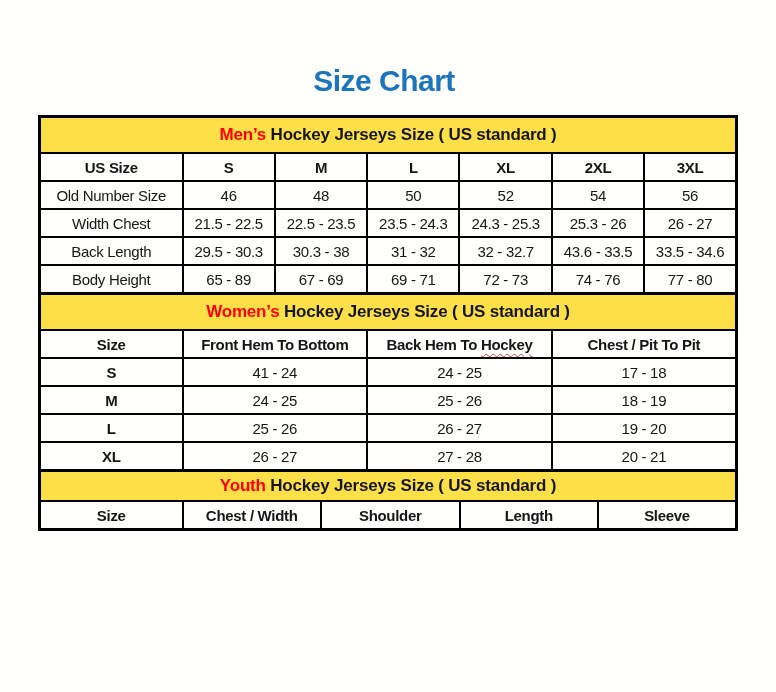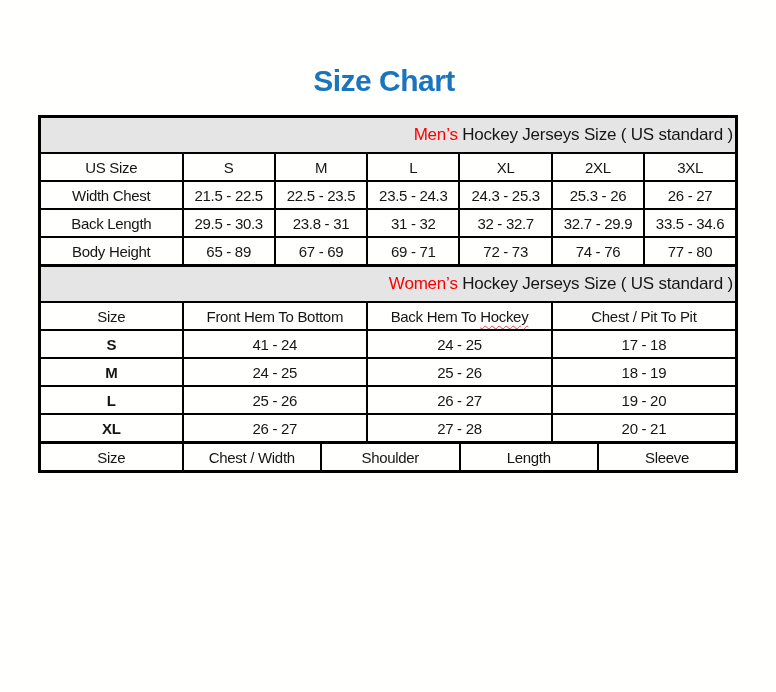--- a/index.html
+++ b/index.html
@@ -41,30 +41,29 @@
     padding: 2px 2px;
     height: 22px;
     font-size: 15px;
     font-weight: normal;
     letter-spacing: -0.3px;
     white-space: nowrap;
     overflow: hidden;
   }
   .label-col { width: 143px; }
   .band-row td {
-    background: #e5e5e5;
+    background: #fde047;
     height: 30px;
     font-size: 17px;
-    font-weight: normal;
+    font-weight: bold;
     letter-spacing: -0.2px;
-    text-align: right;
   }
   .band-row.short td { height: 24px; }
   .band-red { color: #ff0000; }
-  .head-row th { font-weight: normal; }
+  .head-row th { font-weight: bold; }
   td.row-label-bold { font-weight: bold; }
   .misspell {
     text-decoration: underline;
     text-decoration-style: wavy;
     text-decoration-color: #d04543;
     text-decoration-thickness: 1px;
     text-underline-offset: 3px;
   }
 </style>
 </head>
@@ -86,35 +85,44 @@
       <tr class="head-row">
         <th>US Size</th>
         <th>S</th>
         <th>M</th>
         <th>L</th>
         <th>XL</th>
         <th>2XL</th>
         <th>3XL</th>
       </tr>
       <tr>
+        <td>Old Number Size</td>
+        <td>46</td>
+        <td>48</td>
+        <td>50</td>
+        <td>52</td>
+        <td>54</td>
+        <td>56</td>
+      </tr>
+      <tr>
         <td>Width Chest</td>
         <td>21.5 - 22.5</td>
         <td>22.5 - 23.5</td>
         <td>23.5 - 24.3</td>
         <td>24.3 - 25.3</td>
         <td>25.3 - 26</td>
         <td>26 - 27</td>
       </tr>
       <tr>
         <td>Back Length</td>
         <td>29.5 - 30.3</td>
-        <td>23.8 - 31</td>
+        <td>30.3 - 38</td>
         <td>31 - 32</td>
         <td>32 - 32.7</td>
-        <td>32.7 - 29.9</td>
+        <td>43.6 - 33.5</td>
         <td>33.5 - 34.6</td>
       </tr>
       <tr>
         <td>Body Height</td>
         <td>65 - 89</td>
         <td>67 - 69</td>
         <td>69 - 71</td>
         <td>72 - 73</td>
         <td>74 - 76</td>
         <td>77 - 80</td>
@@ -163,20 +171,23 @@
       </tr>
     </tbody>
   </table>
 
   <table class="size-table">
     <colgroup>
         <col class="label-col">
         <col span="4">
       </colgroup>
     <tbody>
+      <tr class="band-row short">
+        <td colspan="5"><span class="band-red">Youth</span><span> Hockey Jerseys Size ( US standard )</span></td>
+      </tr>
       <tr class="head-row">
         <th>Size</th>
         <th>Chest / Width</th>
         <th>Shoulder</th>
         <th>Length</th>
         <th>Sleeve</th>
       </tr>
     </tbody>
   </table>
 

